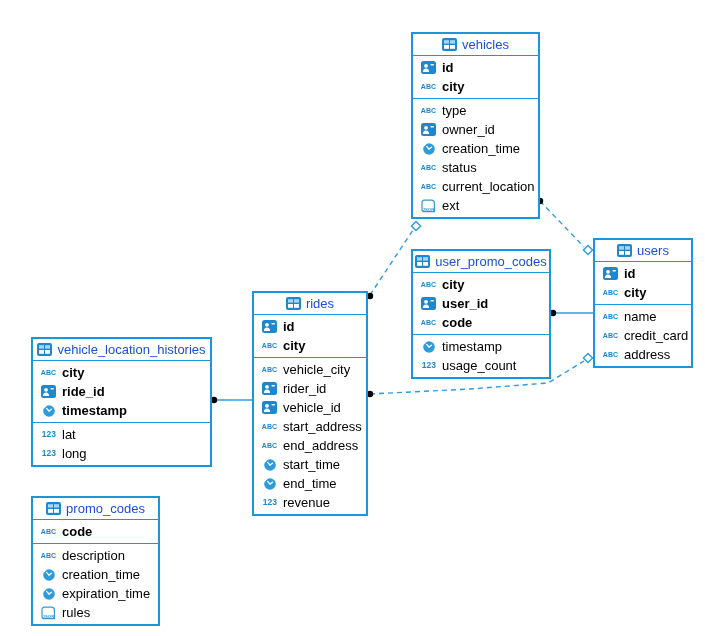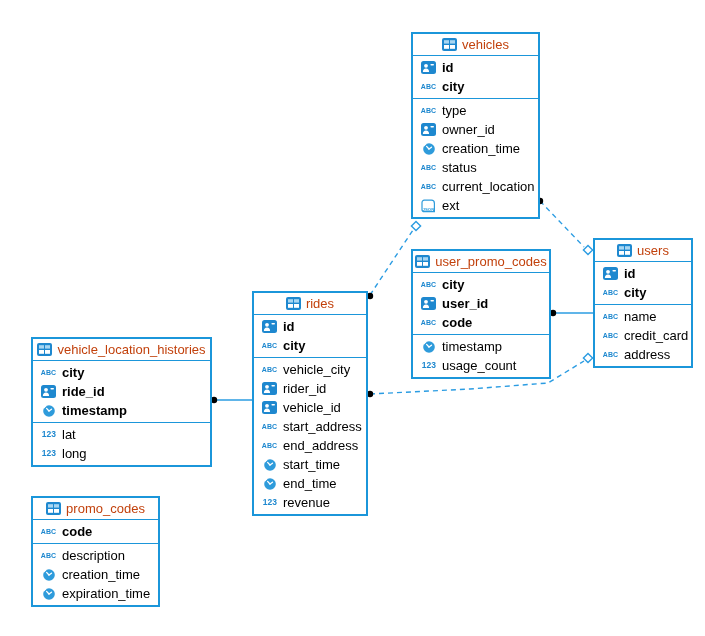--- a/index.html
+++ b/index.html
@@ -13,21 +13,21 @@
   .canvas{
     position:relative;width:705px;height:636px;background:#ffffff;overflow:hidden;
     font-family:"Liberation Sans","DejaVu Sans",sans-serif;color:var(--text);
   }
   .links{position:absolute;left:0;top:0;width:705px;height:636px;}
   .db-table{
     position:absolute;background:#fff;border:2px solid var(--blue);box-sizing:border-box;
   }
   .t-header{
     height:21px;display:flex;align-items:center;justify-content:center;gap:5px;
-    border-bottom:1px solid var(--blue);font-size:13px;font-weight:500;color:#c2410c;
+    border-bottom:1px solid var(--blue);font-size:13px;font-weight:500;color:#1d4ed8;
   }
   .t-sec{padding:2px 0;}
   .t-body{border-top:1px solid var(--blue);}
   .t-row{height:19px;display:flex;align-items:center;gap:6px;padding:0 5px 0 6px;font-size:13px;}
   .t-pk .cname{font-weight:700;}
   .cname{white-space:nowrap;line-height:1;}
   .cicon{width:17px;min-width:17px;height:15px;display:flex;align-items:center;justify-content:flex-end;}
   .hicon{width:15px;height:13px;display:flex;align-items:center;}
   .glyph{color:var(--icon);font-weight:700;font-size:7px;letter-spacing:0;line-height:1;}
   .g-num{font-size:8.5px;font-weight:600;}
@@ -467,16 +467,25 @@
           <span class="cicon">
             <svg width="14" height="14" viewBox="0 0 14 14">
               <circle cx="7" cy="7" r="5.8" fill="#2e9bdb"></circle>
               <line x1="1.4" y1="3.9" x2="3.9" y2="1.4" stroke="#fff" stroke-width="1.8"></line>
               <line x1="7" y1="7" x2="4.6" y2="4.4" stroke="#fff" stroke-width="1.3" stroke-linecap="round"></line>
               <line x1="7" y1="7" x2="9.5" y2="5.2" stroke="#fff" stroke-width="1.3" stroke-linecap="round"></line>
             </svg>
           </span>
           <span class="cname">expiration_time</span>
         </div>
+        <div class="t-row">
+          <span class="cicon">
+            <svg width="15" height="14" viewBox="0 0 15 14">
+              <path d="M3.2 1.2 h7.2 a3 3 0 0 1 3 3 v8.4 h-10.2 a2.2 2.2 0 0 1 -2.2 -2.2 v-7 a2.2 2.2 0 0 1 2.2 -2.2 z" fill="none" stroke="#2e9bdb" stroke-width="1.2"></path>
+              <text x="7.4" y="11.6" font-size="4.3" font-weight="bold" fill="#2e9bdb" text-anchor="middle" font-family="Liberation Sans, sans-serif">JSON</text>
+            </svg>
+          </span>
+          <span class="cname">rules</span>
+        </div>
       </div>
     </div>
 
 </div>
 
 </body></html>

